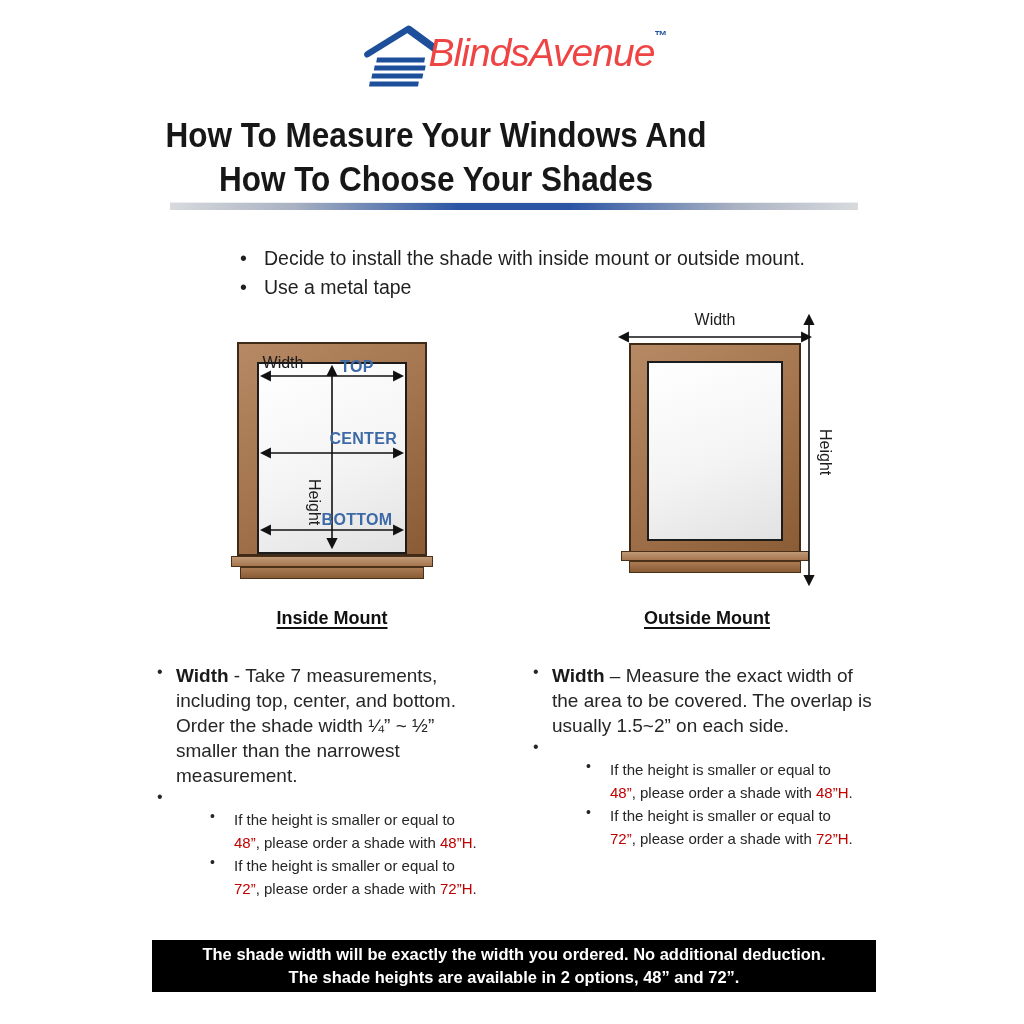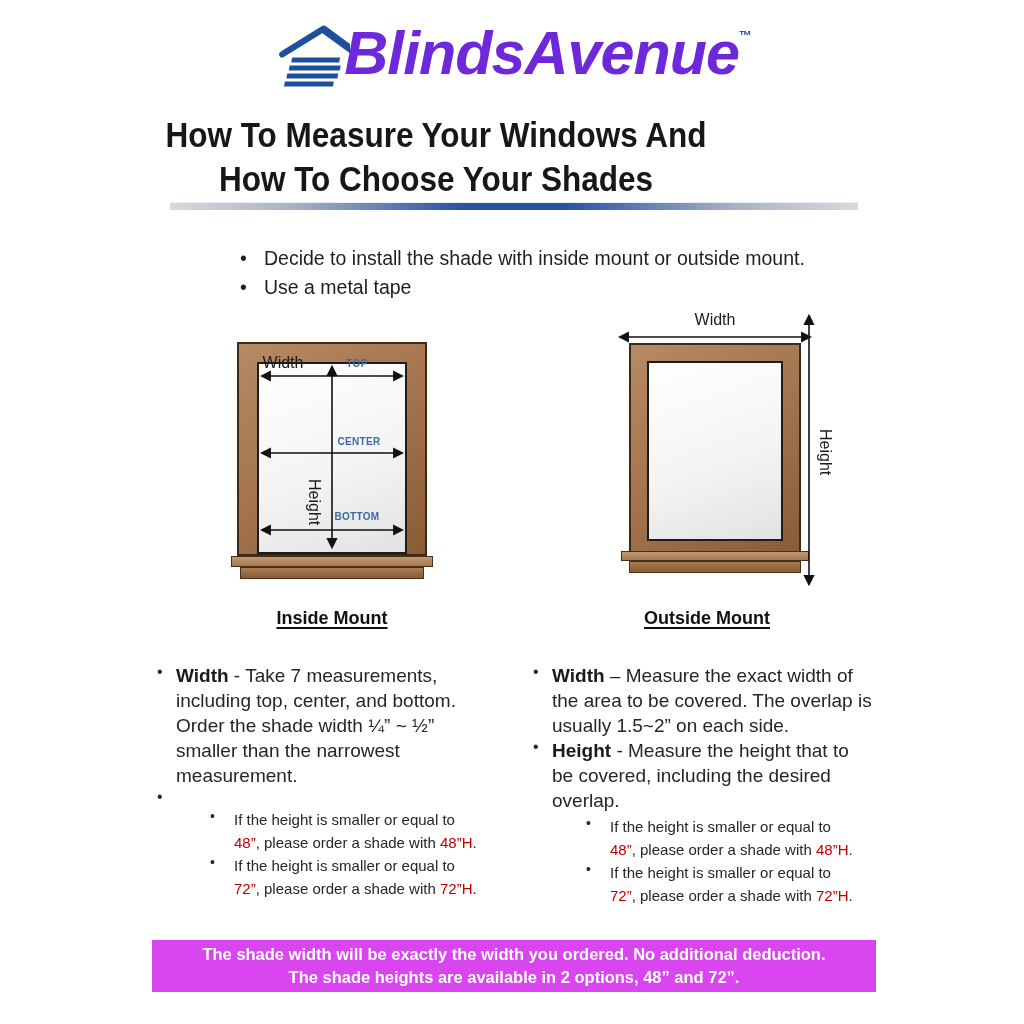--- a/index.html
+++ b/index.html
@@ -5,21 +5,21 @@
   html,body { margin:0; padding:0; background:#ffffff; }
   #canvas {
     position:relative; width:1024px; height:1024px; margin:0 auto;
     background:#ffffff; overflow:hidden;
     font-family:"Liberation Sans", sans-serif; color:#262626;
   }
   
   .logo { position:absolute; top:22px; left:0; width:1024px; display:flex; justify-content:center; align-items:flex-start; }
   .logo-icon { margin-top:2px; }
   .logo-text {
-    font-size:61px; font-weight:bold; font-style:italic; color:#6d28d9;
+    font-size:39px; font-weight:normal; font-style:italic; color:#ef4444;
     letter-spacing:-1px; line-height:62px; margin-left:-6px;
   }
   .tm { font-size:13px; font-weight:bold; color:#1e4f9b; margin-top:6px; }
   
   .title { position:absolute; top:113px; left:0; width:872px; text-align:center; color:#171717; }
   .title span { display:block; font-size:35px; font-weight:bold; line-height:44px; transform:scaleX(0.9); letter-spacing:0px; }
   .divider {
     position:absolute; left:170px; top:202px; width:688px; height:7px;
     background:linear-gradient(90deg,#d8dadd 0%,#a9b1c2 18%,#2a54a4 42%,#2a54a4 58%,#a9b1c2 82%,#d8dadd 100%);
     border-top:1px solid #eceff2;
@@ -45,38 +45,38 @@
     background:linear-gradient(180deg,#c09a77 0%,#a5764f 100%);
     border:1px solid #4a3018;
   }
   .board {
     position:absolute; box-sizing:border-box;
     background:linear-gradient(180deg,#aa7b53 0%,#8a5c36 100%);
     border:1px solid #4a3018;
   }
   .arrows { position:absolute; left:0; top:0; }
   .dlabel { position:absolute; font-size:16px; color:#1c1c1c; text-align:center; }
-  .dlabel.blue { color:#3c6aa6; font-weight:bold; font-size:10px; letter-spacing:0.3px; }
+  .dlabel.blue { color:#3c6aa6; font-weight:bold; font-size:16px; letter-spacing:0.3px; }
   .vtext { writing-mode:vertical-rl; text-align:center; }
   .caption { position:absolute; text-align:center; font-size:18px; font-weight:bold; color:#111;
              text-decoration:underline; text-decoration-thickness:2px; text-underline-offset:3px; }
   
   .col { position:absolute; width:420px; }
   .b { display:flex; }
   .b .dot { width:26px; padding-left:7px; box-sizing:border-box; flex:none; font-size:16px; }
   .btext { font-size:19px; line-height:25px; white-space:pre-wrap; color:#262626; }
   .btext strong { color:#1a1a1a; }
   .sub { margin-left:52px; margin-top:2px; }
   .sub .b .dot { width:32px; padding-left:8px; font-size:14px; }
   .sub .btext { font-size:15px; line-height:23px; }
   .red { color:#c00000; font-weight:normal; }
   
   .footer {
     position:absolute; left:152px; top:940px; width:724px; height:52px;
-    background:#d946ef; color:#ffffff; text-align:center;
+    background:#000000; color:#ffffff; text-align:center;
   }
   .footer div { font-size:17px; font-weight:bold; line-height:23px; transform:scaleX(0.97); }
   .footer div:first-child { margin-top:3px; }
 </style>
 </head>
 <body>
 
 <div id="canvas">
 
   <div class="logo">
@@ -123,21 +123,21 @@
           <path d="M0,0 L10,5 L0,10 z" fill="#111"></path>
         </marker>
       </defs>
       <line x1="31" y1="36" x2="171" y2="36" stroke="#111" stroke-width="1.6" marker-start="url(#ahA)" marker-end="url(#ahA)"></line>
       <line x1="31" y1="113" x2="171" y2="113" stroke="#111" stroke-width="1.6" marker-start="url(#ahA)" marker-end="url(#ahA)"></line>
       <line x1="31" y1="190" x2="171" y2="190" stroke="#111" stroke-width="1.6" marker-start="url(#ahA)" marker-end="url(#ahA)"></line>
       <line x1="101" y1="27" x2="101" y2="207" stroke="#111" stroke-width="1.6" marker-start="url(#ahA)" marker-end="url(#ahA)"></line>
     </svg>
     <div class="dlabel" style="left:16px; top:14px; width:72px;">Width</div>
     <div class="dlabel blue" style="left:95px; top:18px; width:62px;">TOP</div>
-    <div class="dlabel blue" style="left:90px; top:96px; width:76px;">CENTER</div>
+    <div class="dlabel blue" style="left:90px; top:90px; width:76px;text-align:right;">CENTER</div>
     <div class="dlabel blue" style="left:86px; top:171px; width:80px;">BOTTOM</div>
     <div class="dlabel vtext" style="left:74px; top:112px; height:100px;">Height</div>
   </div>
   <div class="caption" style="left:231px; top:608px; width:202px;">Inside Mount</div>
 
   <div class="diagram" style="left:613px; top:306px; width:230px; height:290px;">
     <div class="frame" style="left:16px; top:37px; width:172px; height:214px;"></div>
     <div class="glass" style="left:34px; top:55px; width:136px; height:180px;"></div>
     <div class="sill" style="left:8px; top:245px; width:188px; height:10px;"></div>
     <div class="board" style="left:16px; top:255px; width:172px; height:12px;"></div>
@@ -183,23 +183,20 @@
 
   <div class="col" style="left:526px; top:663px;">
     <div class="b">
       <span class="dot">•</span>
       <div class="btext"><strong>Width</strong><span> – Measure the exact width of
 the area to be covered. The overlap is
 usually 1.5~2” on each side.</span></div>
     </div>
     <div class="b">
       <span class="dot">•</span>
-      <div class="btext"><strong>Height</strong><span> - Measure the height that to
-be covered, including the desired
-overlap.</span></div>
     </div>
     <div class="sub">
       <div class="b">
         <span class="dot">•</span>
         <div class="btext"><span>If the height is smaller or equal to
 </span><span class="red">48”</span><span>, please order a shade with </span><span class="red">48”H</span><span>.</span></div>
       </div>
       <div class="b">
         <span class="dot">•</span>
         <div class="btext"><span>If the height is smaller or equal to

